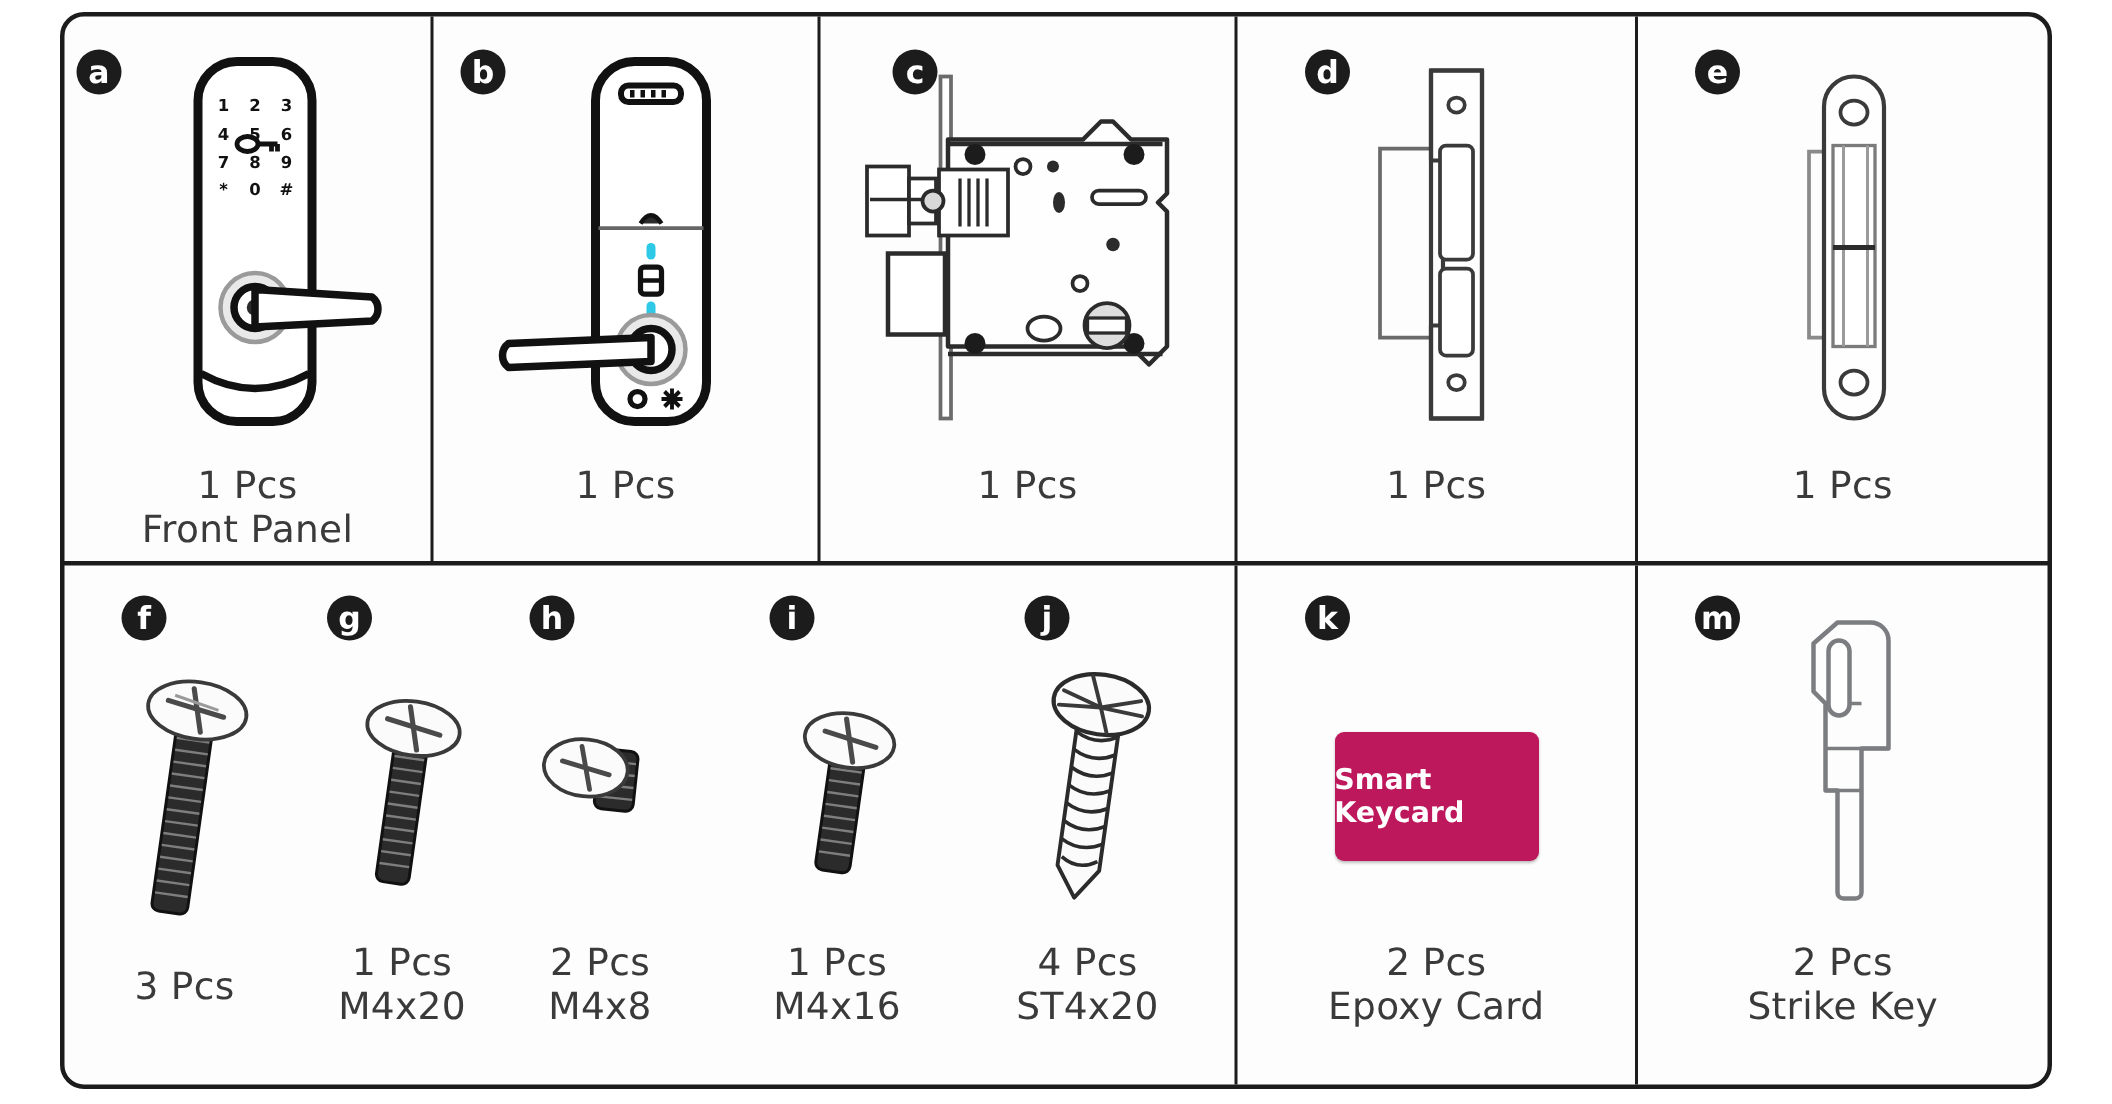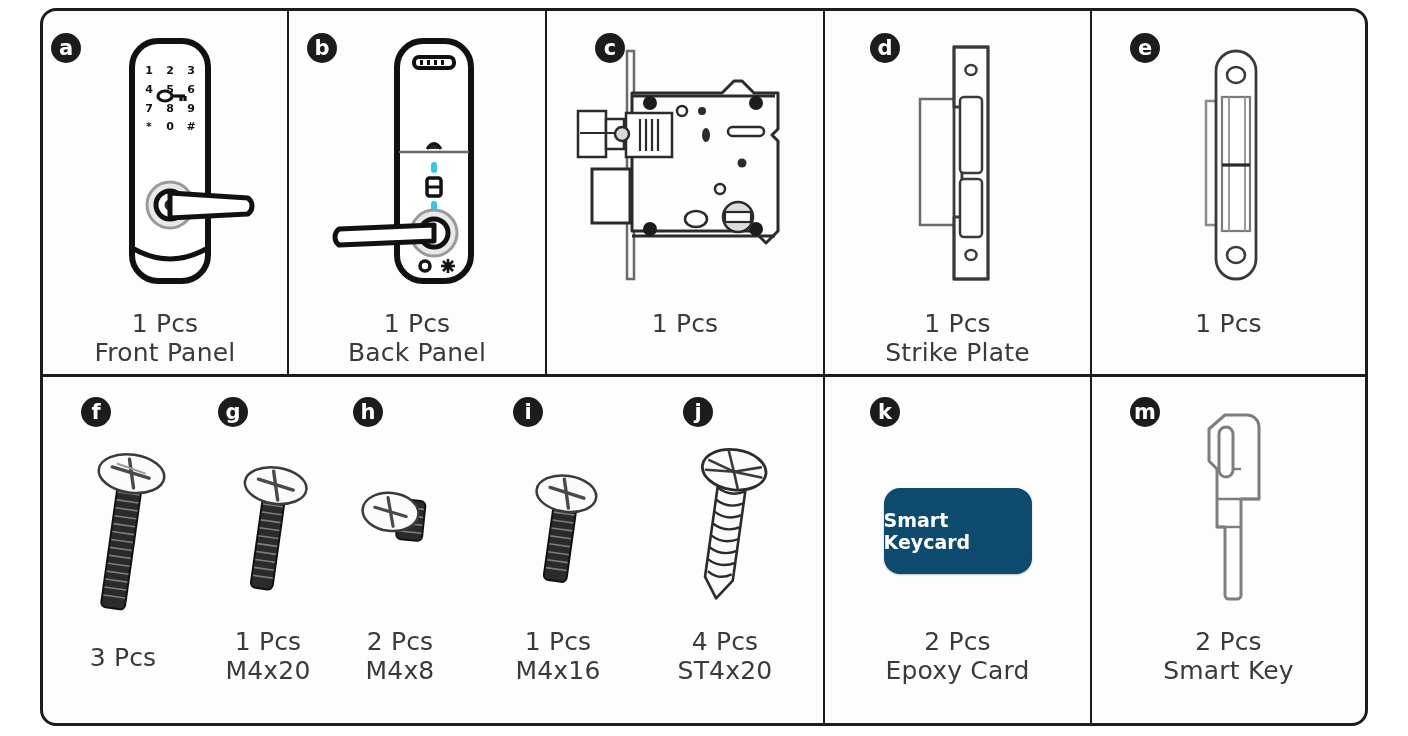--- a/index.html
+++ b/index.html
@@ -28,21 +28,21 @@
     font-family:"DejaVu Sans","Liberation Sans",sans-serif;
   }
   .art{position:absolute;left:0;right:0;display:flex;align-items:center;justify-content:center;}
   .caption{
     position:absolute;left:0;right:0;text-align:center;
     font-size:25px;line-height:29px;color:#3a3a3a;letter-spacing:.2px;
   }
   .caption .l2{display:block;}
   svg{display:block;}
   .keycard{
-    width:148px;height:86px;border-radius:16px;background:#0c4a6e;
+    width:136px;height:86px;border-radius:6px;background:#be185d;
     display:flex;align-items:center;justify-content:center;
     color:#ffffff;font-size:19px;font-weight:bold;
     box-shadow:0 1px 2px rgba(0,0,0,.25);
   }
 </style>
 </head>
 <body>
 
 <div id="packing-sheet">
   <div class="outer-frame"></div>
@@ -126,21 +126,20 @@
         <path d="M117 188 L22 192 a10 10 0 0 0 0 16 L117 204 Z" fill="#ffffff" stroke="#111" stroke-width="5" stroke-linejoin="round"></path>
 
         <circle cx="108" cy="229" r="5" fill="#fff" stroke="#111" stroke-width="3.5"></circle>
         <g stroke="#111" stroke-width="2.6">
           <path d="M131 222 v14 M124 229 h14 M126 224 l10 10 M136 224 l-10 10"></path>
         </g>
       </svg>
     </div>
     <div class="caption" style="top:298px;">
       <span>1 Pcs</span>
-      <span class="l2">Back Panel</span>
     </div>
   </div>
 
   <div class="cell" style="left:547px;top:11px;width:276px;height:363px;">
     <div class="badge" style="left:48px;top:22px;">c</div>
     <div class="art" style="top:30px;height:250px;">
       <svg width="230" height="250" viewBox="0 0 230 250">
 
         <rect x="57" y="10" width="7" height="228" fill="#fefefe" stroke="#6b6b6b" stroke-width="2.5"></rect>
 
@@ -193,21 +192,20 @@
 
         <ellipse cx="113" cy="31" rx="5.5" ry="5" fill="#fff" stroke="#3a3a3a" stroke-width="2.5"></ellipse>
         <ellipse cx="113" cy="216" rx="5.5" ry="5" fill="#fff" stroke="#3a3a3a" stroke-width="2.5"></ellipse>
 
         <rect x="102" y="58" width="22" height="76" rx="4" fill="#fff" stroke="#3a3a3a" stroke-width="2.5"></rect>
         <rect x="102" y="140" width="22" height="58" rx="4" fill="#fff" stroke="#3a3a3a" stroke-width="2.5"></rect>
       </svg>
     </div>
     <div class="caption" style="top:298px;">
       <span>1 Pcs</span>
-      <span class="l2">Strike Plate</span>
     </div>
   </div>
 
   <div class="cell" style="left:1092px;top:11px;width:273px;height:363px;">
     <div class="badge" style="left:38px;top:22px;">e</div>
     <div class="art" style="top:28px;height:252px;">
       <svg width="190" height="252" viewBox="0 0 190 252">
 
         <path d="M72 62 H86 V186 H72 Z" fill="#fdfdfd" stroke="#8a8a8a" stroke-width="2.5"></path>
 
@@ -404,17 +402,17 @@
       <svg width="140" height="200" viewBox="0 0 140 200">
         <path d="M66 6 H88 a12 12 0 0 1 12 12 V90 H82 V186 a4 4 0 0 1 -4 4 h-8 a4 4 0 0 1 -4 -4 V118 H58 V60 L50 52 V20 Z" fill="#fdfdfd" stroke="#7b7d80" stroke-width="3" stroke-linejoin="round"></path>
         <path d="M58 60 H82" stroke="#7b7d80" stroke-width="2.4"></path>
         <path d="M58 118 H82" stroke="#7b7d80" stroke-width="2.4"></path>
         <path d="M58 90 H100" stroke="#7b7d80" stroke-width="2.4"></path>
         <rect x="60" y="18" width="14" height="50" rx="7" fill="#fff" stroke="#7b7d80" stroke-width="3"></rect>
       </svg>
     </div>
     <div class="caption" style="top:250px;">
       <span>2 Pcs</span>
-      <span class="l2">Smart Key</span>
+      <span class="l2">Strike Key</span>
     </div>
   </div>
 
 </div>
 
 </body></html>

